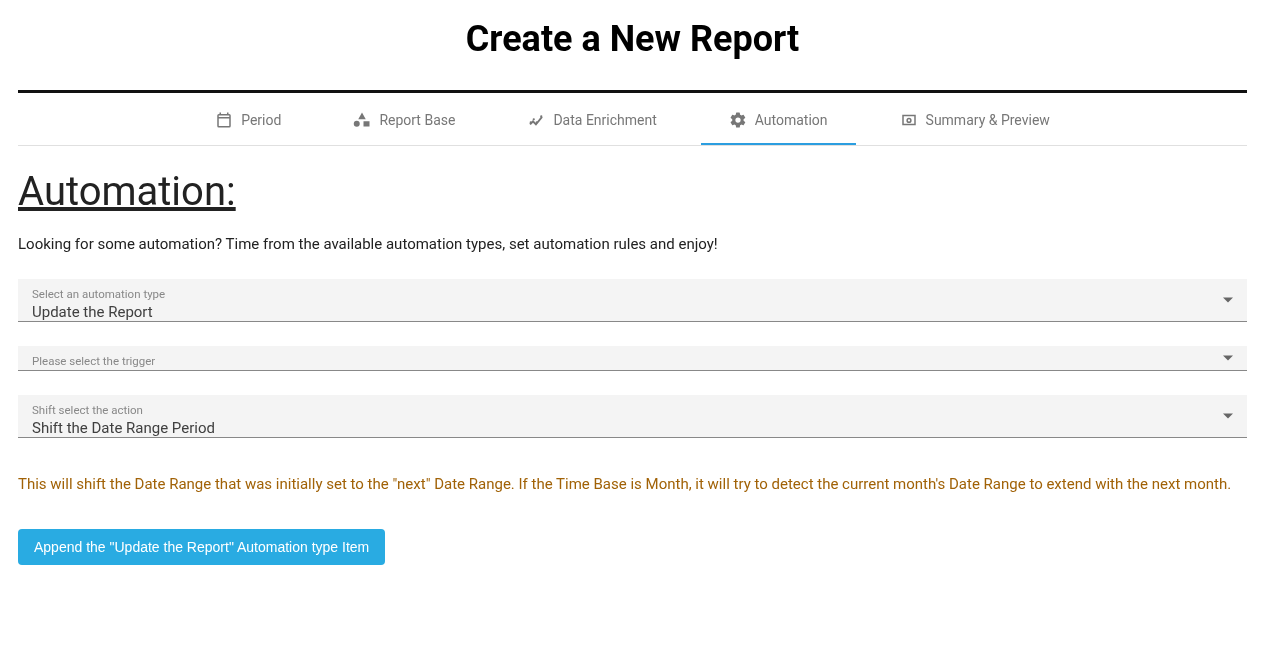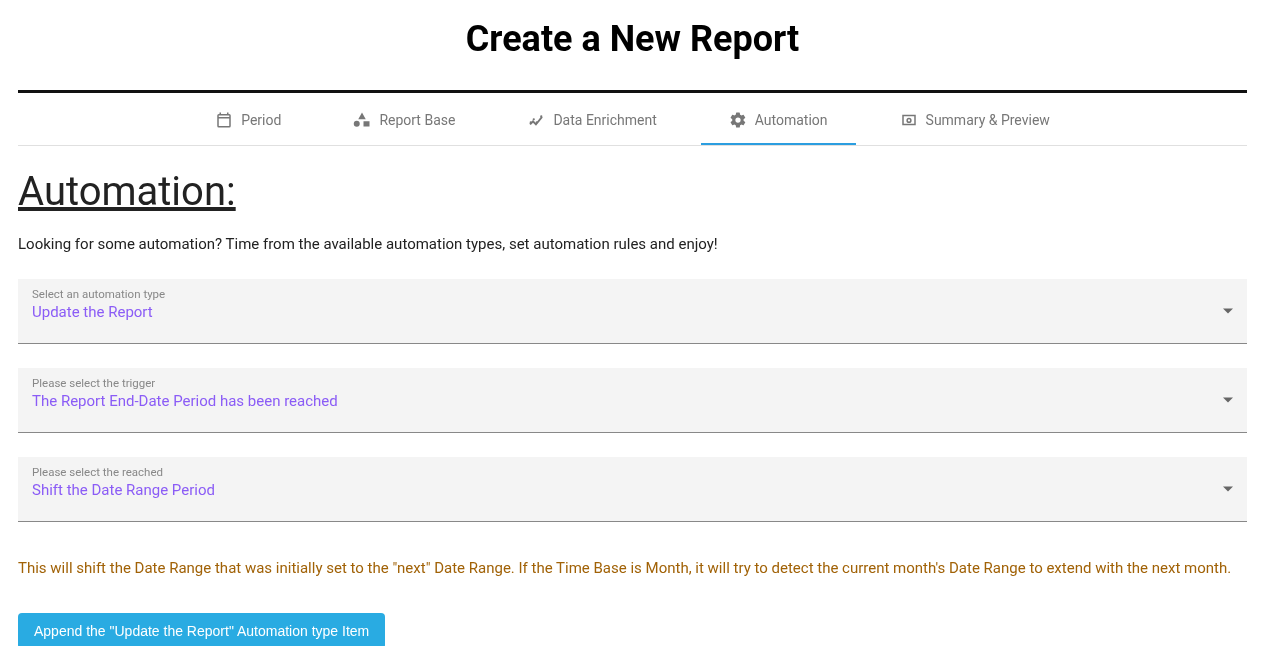--- a/index.html
+++ b/index.html
@@ -67,33 +67,33 @@
       text-decoration: underline;
     }
     .intro {
       font-size: 15px;
       color: #222;
       margin-bottom: 26px;
     }
     .select-field {
       background: #f4f4f4;
       border-bottom: 1px solid #888;
-      padding: 8px 14px 22px 14px;
+      padding: 8px 14px 0 14px;
       margin-bottom: 24px;
       position: relative;
       cursor: pointer;
     }
     .select-label {
       font-size: 11.5px;
       color: #888;
       margin-bottom: 2px;
     }
     .select-value {
       font-size: 15px;
-      color: #8b5cf6;
+      color: #404040;
       padding-right: 30px;
     }
     .select-caret {
       position: absolute;
       right: 14px;
       top: 50%;
       transform: translateY(-50%);
       width: 0;
       height: 0;
       border-left: 5px solid transparent;
@@ -175,26 +175,25 @@
 <p class="intro">Looking for some automation? Time from the available automation types, set automation rules and enjoy!</p>
 
 <div class="select-field">
   <div class="select-label">Select an automation type</div>
   <div class="select-value">Update the Report</div>
   <span class="select-caret"></span>
 </div>
 
 <div class="select-field">
   <div class="select-label">Please select the trigger</div>
-  <div class="select-value">The Report End-Date Period has been reached</div>
   <span class="select-caret"></span>
 </div>
 
 <div class="select-field">
-  <div class="select-label">Please select the reached</div>
+  <div class="select-label">Shift select the action</div>
   <div class="select-value">Shift the Date Range Period</div>
   <span class="select-caret"></span>
 </div>
 
 <p class="description">This will shift the Date Range that was initially set to the "next" Date Range. If the Time Base is Month, it will try to detect the current month's Date Range to extend with the next month.</p>
 
 <button class="append-btn">Append the "Update the Report" Automation type Item</button>
 
 
 

